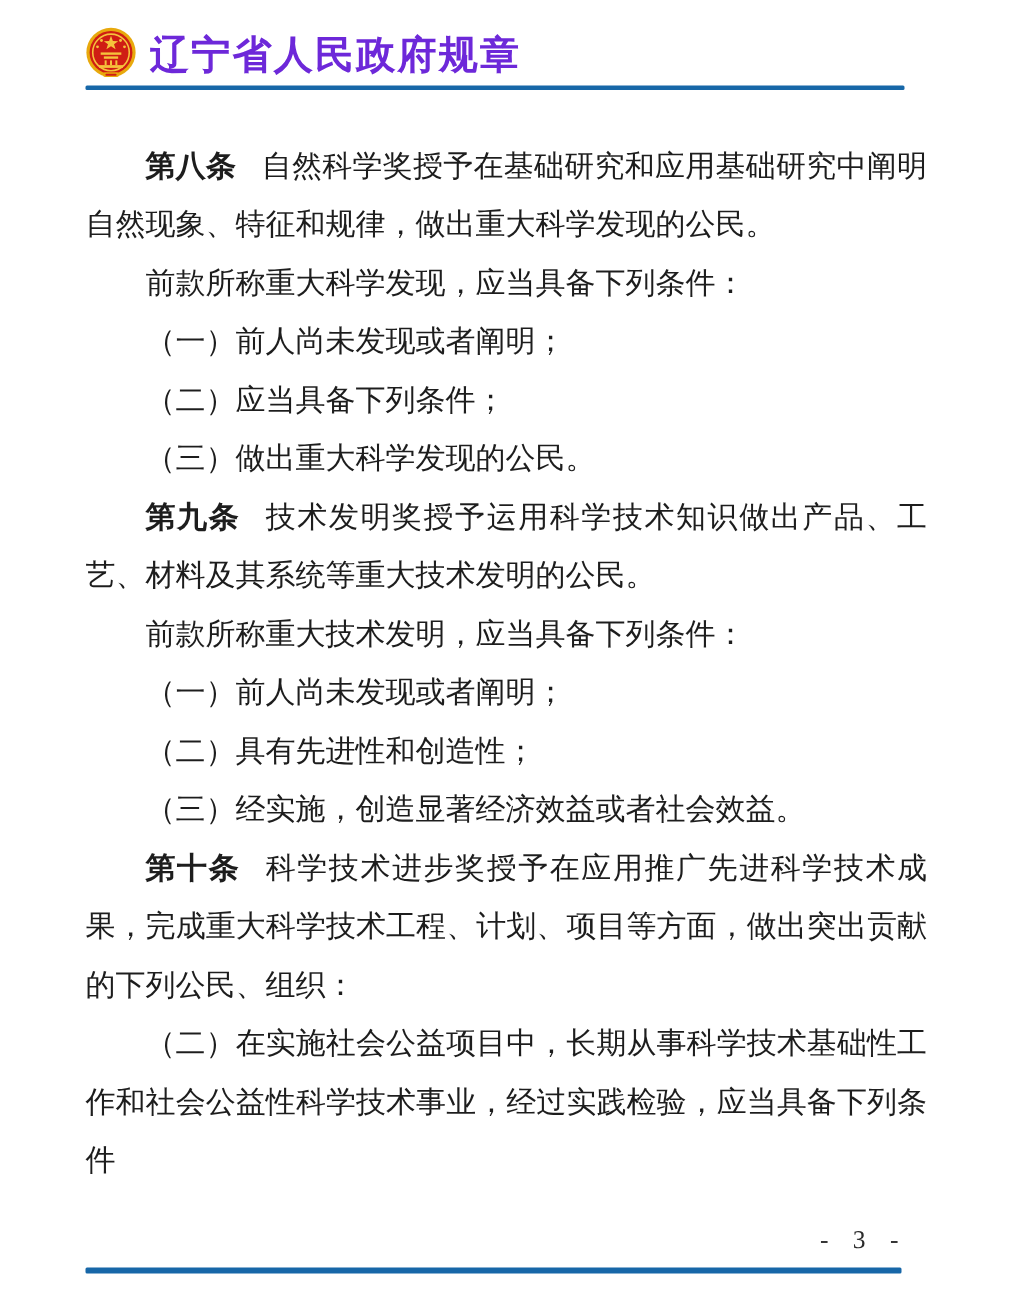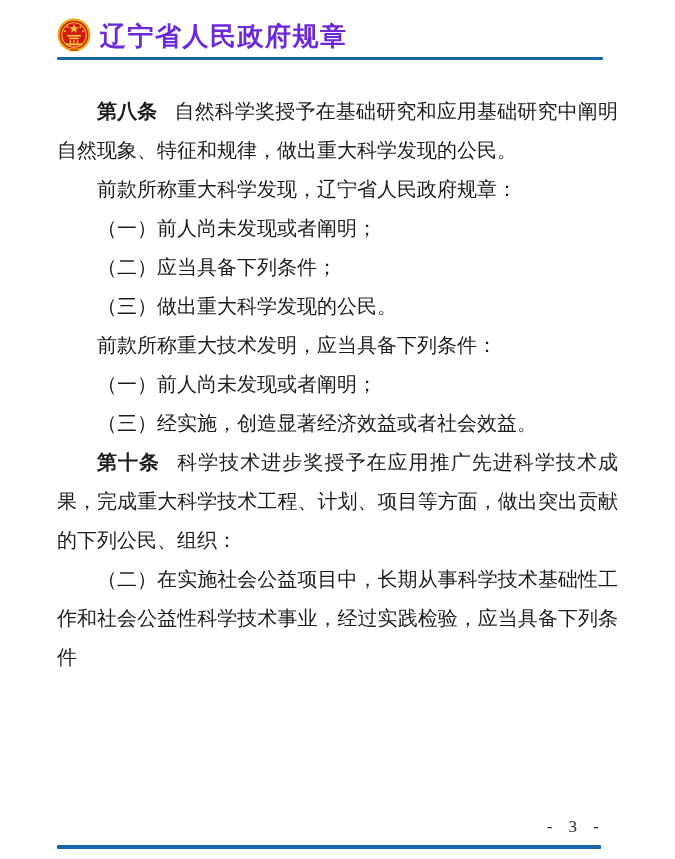--- a/index.html
+++ b/index.html
@@ -101,26 +101,28 @@
         <rect x="27" y="60" width="14" height="2.5" rx="1" fill="#cf1d14"></rect>
       </svg>
     </span>
     <span class="doc-title">辽宁省人民政府规章</span>
   </div>
 
   <div class="rule rule-top"></div>
 
   <div class="doc-body">
       <p><span class="art-num">第八条</span><span>自然科学奖授予在基础研究和应用基础研究中阐明自然现象、特征和规律，做出重大科学发现的公民。</span></p>
-      <p><span>前款所称重大科学发现，辽宁省人民政府规章：</span></p>
+      <p><span>前款所称重大科学发现，应当具备下列条件：</span></p>
       <p><span>（一）前人尚未发现或者阐明；</span></p>
       <p><span>（二）应当具备下列条件；</span></p>
       <p><span>（三）做出重大科学发现的公民。</span></p>
+      <p><span class="art-num">第九条</span><span>技术发明奖授予运用科学技术知识做出产品、工艺、材料及其系统等重大技术发明的公民。</span></p>
       <p><span>前款所称重大技术发明，应当具备下列条件：</span></p>
       <p><span>（一）前人尚未发现或者阐明；</span></p>
+      <p><span>（二）具有先进性和创造性；</span></p>
       <p><span>（三）经实施，创造显著经济效益或者社会效益。</span></p>
       <p><span class="art-num">第十条</span><span>科学技术进步奖授予在应用推广先进科学技术成果，完成重大科学技术工程、计划、项目等方面，做出突出贡献的下列公民、组织：</span></p>
       <p><span>（二）在实施社会公益项目中，长期从事科学技术基础性工作和社会公益性科学技术事业，经过实践检验，应当具备下列条件</span></p>
     </div>
 
   <div class="page-num">- 3 -</div>
 
   <div class="rule rule-bottom"></div>
 
 </div>

